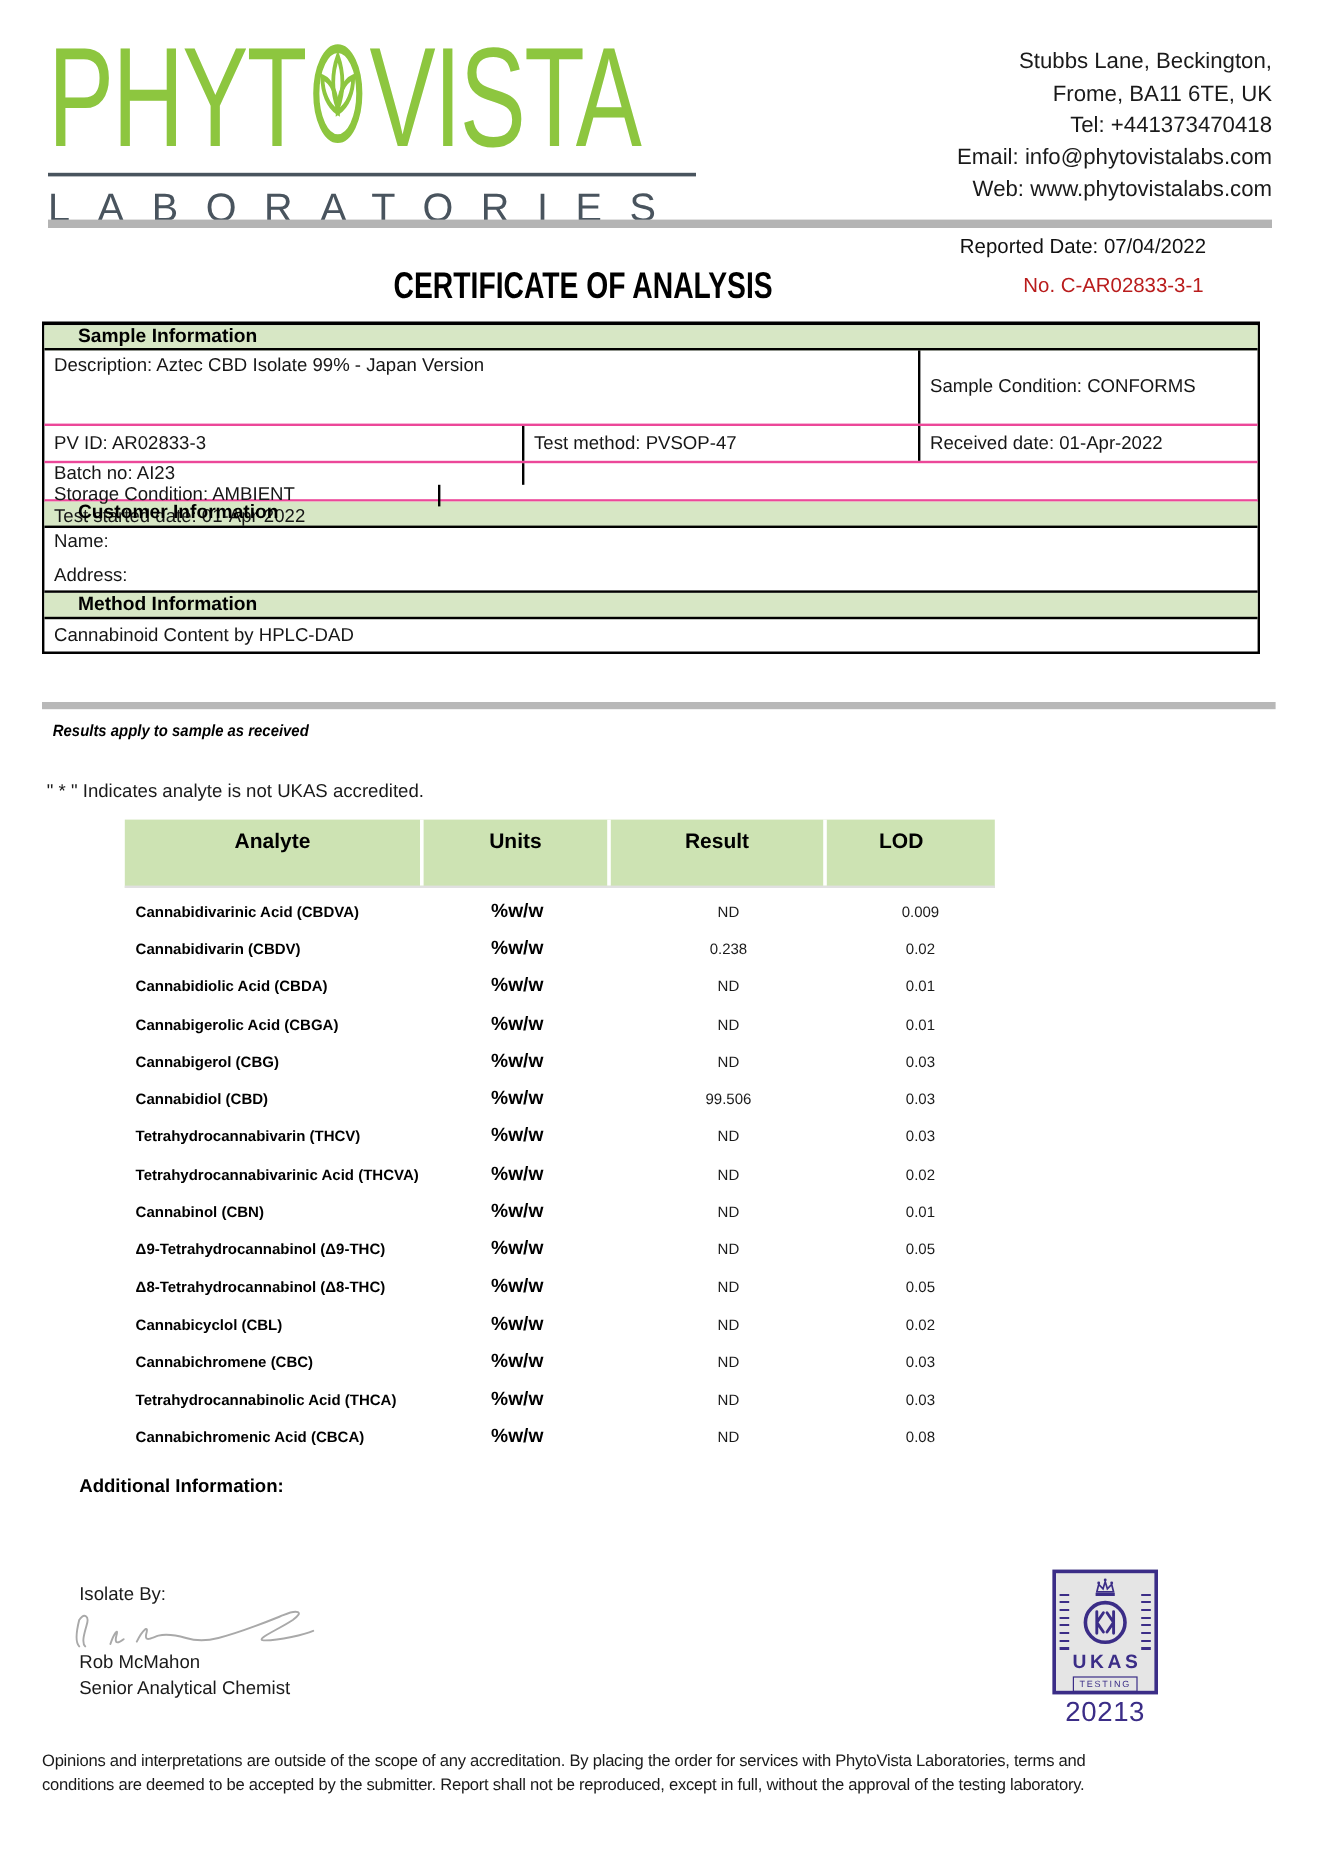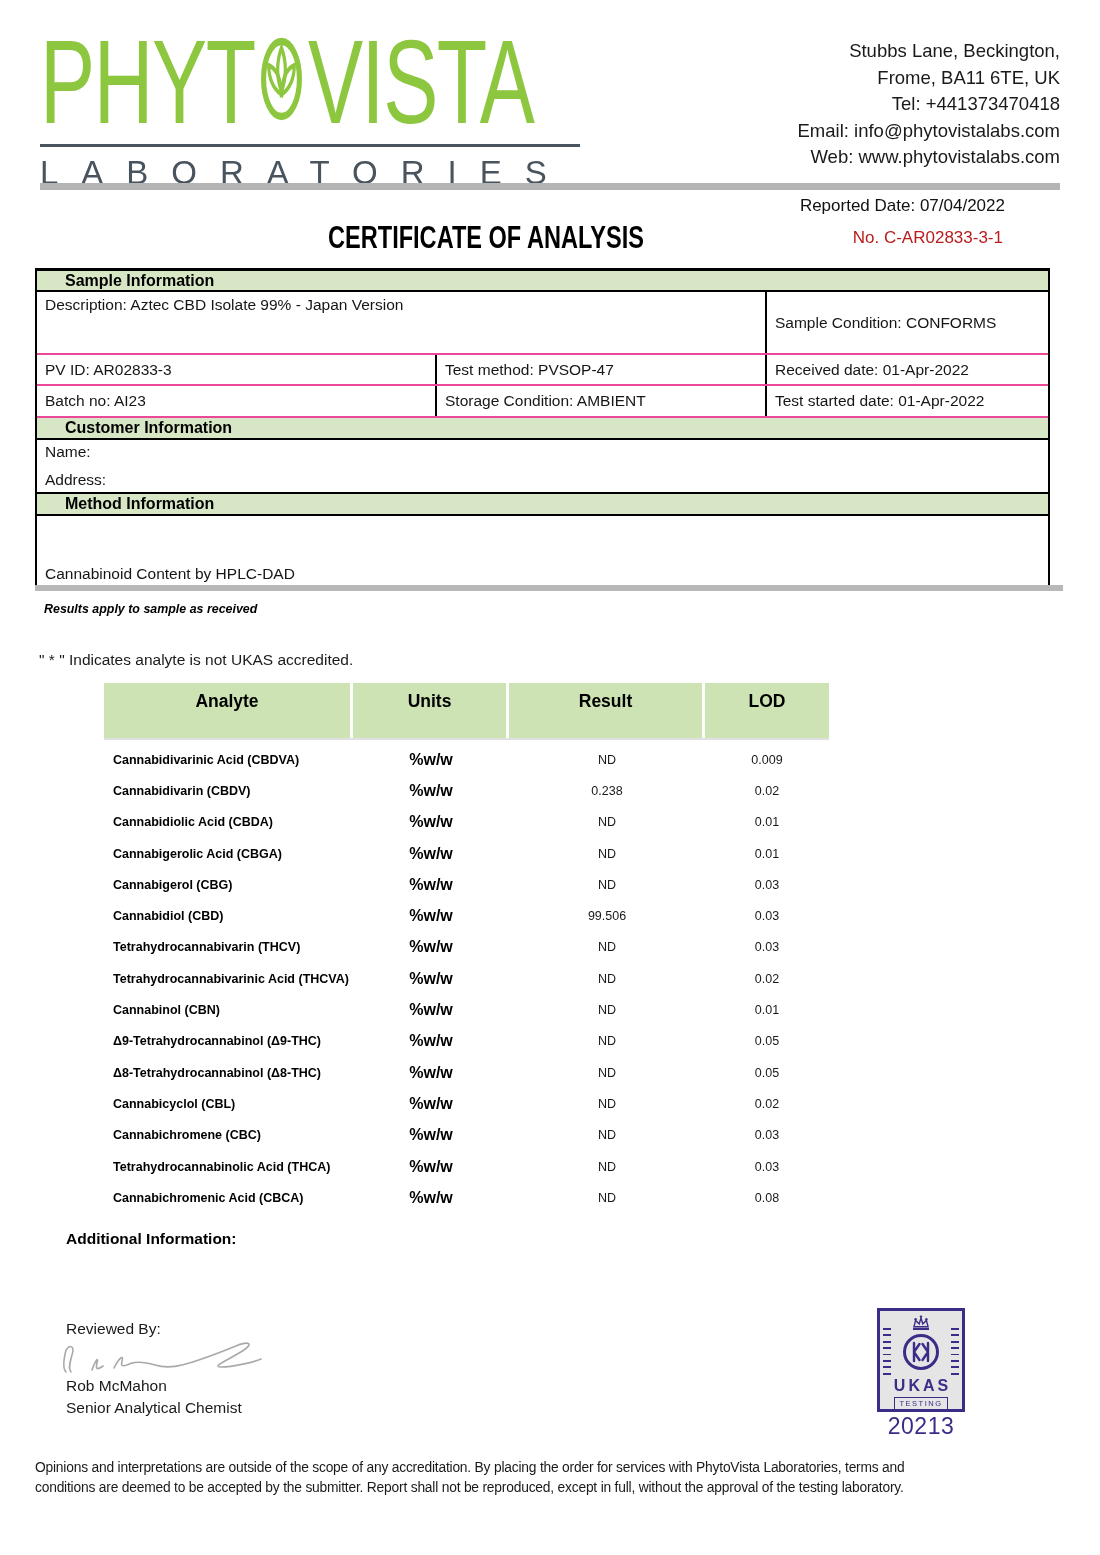--- a/index.html
+++ b/index.html
@@ -36,42 +36,42 @@
              display:flex; align-items:center; padding-left:28px;
              font-weight:bold; font-size:16px; color:#000; }
   .sec-bar.mid { height:22px; }
   .irow { display:flex; border-bottom:2px solid #ec4899; }
   .irow:last-child { border-bottom:none; }
   .cell { padding-left:8px; }
   .desc-row { height:63px; }
   .desc-row .c-a { width:730px; border-right:2px solid #000; padding-top:4px; }
   .desc-row .c-b { width:281px; display:flex; align-items:center; }
   .trip-row { height:31px; }
-  .trip-row.h2 { height:32px; }
+  .trip-row.h2 { height:32px;flex-direction:column; }
   .trip-row .c-1 { width:400px; border-right:2px solid #000; display:flex; align-items:center; }
   .trip-row .c-2 { width:330px; border-right:2px solid #000; display:flex; align-items:center; }
   .trip-row .c-3 { width:281px; display:flex; align-items:center; }
   .cust-box { position:relative; height:54px; border-bottom:2px solid #000; }
   .cust-box .nm { position:absolute; top:3px; left:8px; }
   .cust-box .ad { position:absolute; top:31px; left:8px; }
-  .method-box { height:27px; display:flex; align-items:center; padding-left:8px;margin-top:44px; }
+  .method-box { height:27px; display:flex; align-items:center; padding-left:8px; }
 
   
   .mid-gray-bar { position:absolute; left:35px; top:585px; width:1028px; height:6px; background:#b8b8b8; }
   .results-note { position:absolute; left:44px; top:601px; font-size:13.5px; font-weight:bold;
                   font-style:italic; transform:scaleX(0.92); transform-origin:left center; color:#000; }
   .accred-note { position:absolute; left:39px; top:651px; font-size:15.5px; color:#1a1a1a; }
 
   
   .results-table { position:absolute; left:104px; top:683px; width:725px; }
   .r-head { display:flex; height:57px; background:#cde3b3; border-bottom:2px solid #e0e0e0; }
   .rh { font-weight:bold; font-size:17.5px; color:#000; text-align:center; padding-top:8px;
         border-right:3px solid #fff; }
   .rh:last-child { border-right:none; }
-  .rh.w1 { width:249px; } .rh.w2 { width:156px; } .rh.w3 { width:196px; } .rh.w4 { width:124px; }
+  .rh.w1 { width:249px; } .rh.w2 { width:156px; } .rh.w3 { width:180px; } .rh.w4 { width:124px; }
   .r-body { padding-top:4px; }
   .r-row { display:flex; height:31.3px; align-items:center; }
   .rc { font-size:12.5px; color:#1a1a1a; }
   .rc-analyte { width:249px; padding-left:9px; font-weight:bold; color:#000; }
   .rc-units { width:156px; text-align:center; font-weight:bold; color:#000; font-size:16px; }
   .rc-result { width:196px; text-align:center; }
   .rc-lod { width:124px; text-align:center; }
 
   
   .addl-label { position:absolute; left:66px; top:1230px; font-size:15.5px; font-weight:bold; color:#000; }
@@ -261,21 +261,21 @@
           <div class="rc rc-analyte">Cannabichromenic Acid (CBCA)</div>
           <div class="rc rc-units">%w/w</div>
           <div class="rc rc-result">ND</div>
           <div class="rc rc-lod">0.08</div>
         </div>
       </div>
   </div>
 
   <div class="addl-label">Additional Information:</div>
 
-  <div class="reviewed-label">Reviewed By:</div>
+  <div class="reviewed-label">Isolate By:</div>
   <div class="signature">
     <svg width="215" height="44" viewBox="0 0 215 44">
       <path d="M8 14 C6 22 4 32 8 36 M8 14 C12 8 17 10 14 19 C12 26 10 33 13 36
                M34 34 C37 25 41 20 39 27 C37 35 41 33 45 30
                M56 32 C61 22 66 18 64 25 C62 33 68 29 74 27
                C82 25 90 27 97 29 C107 32 116 31 124 29
                C144 24 168 14 178 10 C190 5 196 7 186 14
                C174 22 152 31 163 31 C175 31 196 26 203 23" fill="none" stroke="#a9a9a9" stroke-width="1.6" stroke-linecap="round"></path>
     </svg>
   </div>

